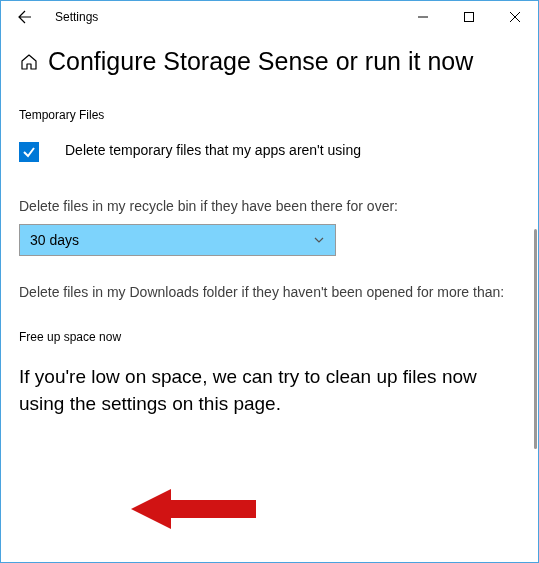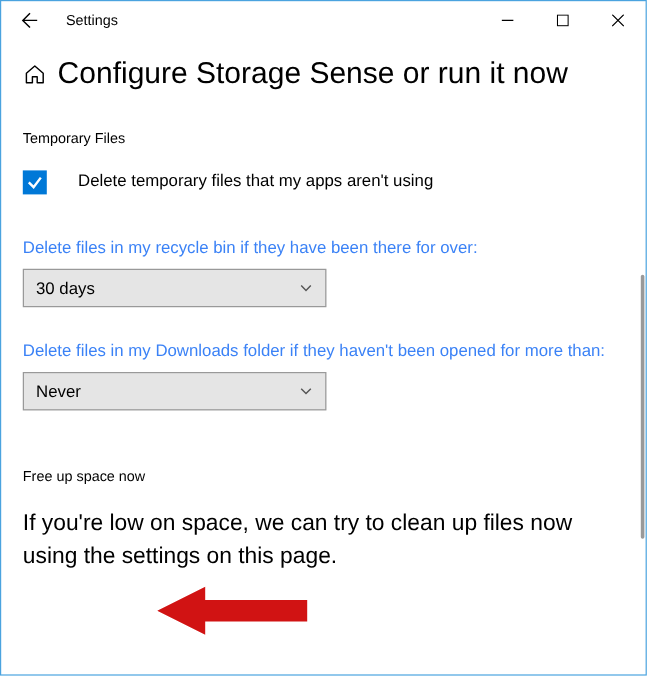--- a/index.html
+++ b/index.html
@@ -76,34 +76,34 @@
       align-items: center;
       justify-content: center;
       cursor: pointer;
     }
     .checkbox-label {
       font-size: 14px;
       color: #000;
     }
     .field-label {
       font-size: 14px;
-      color: #3b82f6;
+      color: #404040;
       margin-bottom: 10px;
     }
     .dropdown {
-      width: 253px;
+      width: 317px;
       height: 32px;
       border: 1px solid #999;
       display: flex;
       align-items: center;
       justify-content: space-between;
       padding: 0 10px;
       cursor: pointer;
       margin-bottom: 28px;
-      background: #e5e5e5;
+      background: #7dd3fc;
       font-size: 14px;
     }
     .dropdown-chevron {
       color: #555;
     }
     .description {
       font-size: 19px;
       color: #000;
       line-height: 1.4;
       margin-bottom: 20px;
@@ -186,26 +186,20 @@
 
   <div class="field-label">Delete files in my recycle bin if they have been there for over:</div>
   <div class="dropdown">
     <span>30 days</span>
     <svg class="dropdown-chevron" width="12" height="12" viewBox="0 0 12 12">
       <path d="M2 4 L6 8 L10 4" stroke="#555" stroke-width="1.2" fill="none"></path>
     </svg>
   </div>
 
   <div class="field-label">Delete files in my Downloads folder if they haven't been opened for more than:</div>
-  <div class="dropdown">
-    <span>Never</span>
-    <svg class="dropdown-chevron" width="12" height="12" viewBox="0 0 12 12">
-      <path d="M2 4 L6 8 L10 4" stroke="#555" stroke-width="1.2" fill="none"></path>
-    </svg>
-  </div>
 
   <div class="section-gap"></div>
 
   <h2 class="section-title">Free up space now</h2>
   <p class="description">If you're low on space, we can try to clean up files now using the settings on this page.</p>
 </div>
 
 <div class="scrollbar"></div>
 
 <svg class="arrow-annotation" width="130" height="50" viewBox="0 0 130 50">

